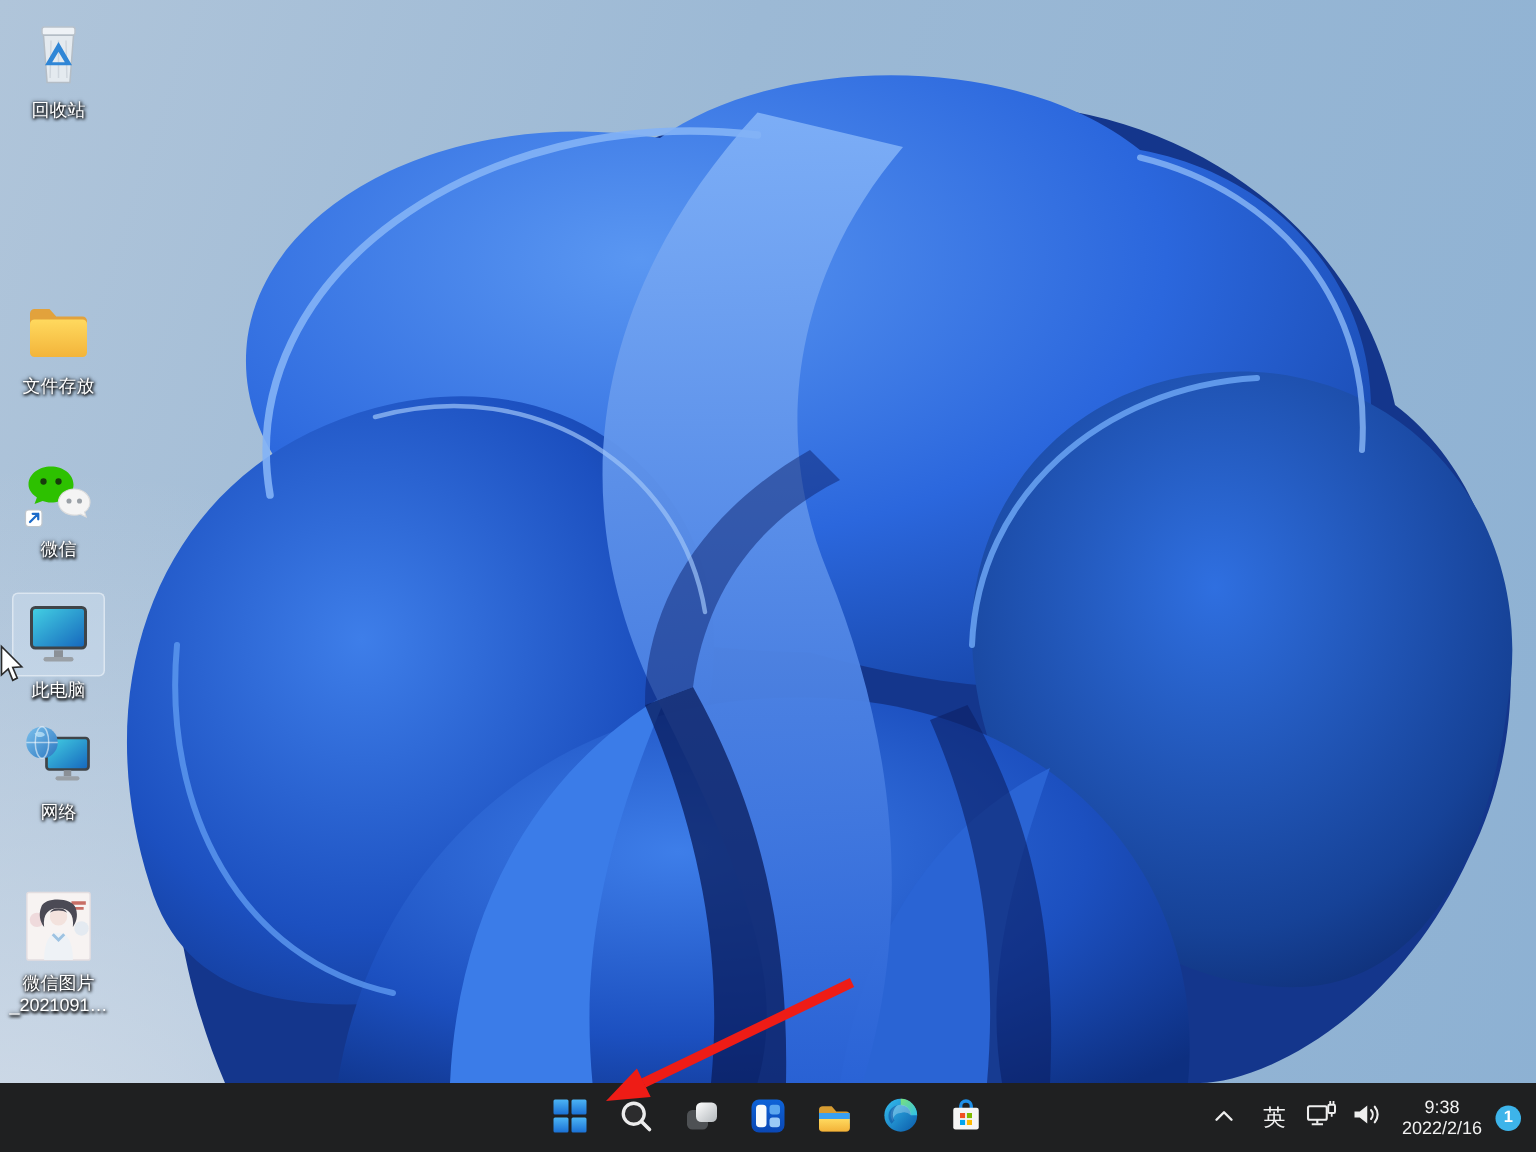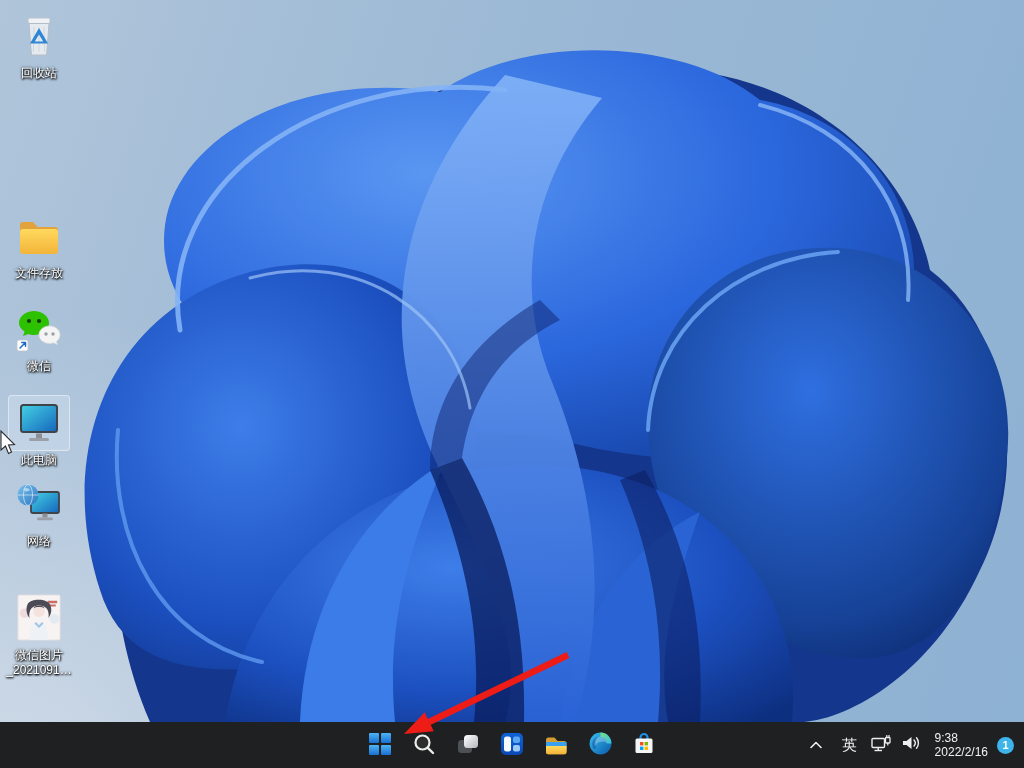--- a/index.html
+++ b/index.html
@@ -50,21 +50,21 @@
   }
   .tray{
     position:absolute;right:0;top:0;height:46px;display:flex;align-items:center;
     padding-right:10px;color:#f2f2f2;
   }
   .tray-item{display:flex;align-items:center;justify-content:center;height:40px;border-radius:5px;cursor:pointer;}
   .tray-chevron{width:26px;}
   .tray-lang{width:30px;font-size:15px;margin-left:6px;}
   .tray-net{width:30px;margin-left:2px;}
   .tray-vol{width:30px;margin-left:0px;}
-  .tray-clock{margin-left:8px;flex-direction:column;align-items:flex-start;font-size:12px;line-height:14px;}
+  .tray-clock{margin-left:8px;flex-direction:column;align-items:center;font-size:12px;line-height:14px;}
   .badge{
     width:17px;height:17px;border-radius:50%;margin-left:9px;
     background:var(--badge-bg,#3db4ea);color:#fff;font-size:11px;font-weight:bold;
     display:flex;align-items:center;justify-content:center;cursor:pointer;
   }
   
   .overlay{position:absolute;left:0;top:0;z-index:30;pointer-events:none;}
 </style>
 </head>
 <body>
@@ -156,21 +156,21 @@
         <path d="M19 15 L18.4 40 M24 15 V40 M29 15 L29.6 40" stroke="#cfd6dd" stroke-width="1"></path>
         <path d="M24 16 L33 31.5 H15 Z M24 22.5 L28.2 29.5 H19.8 Z" fill="#2f86d6" fill-rule="evenodd"></path>
       </svg>
     </div>
     <div class="icon-label">
         <span>回收站</span>
       </div>
   </div>
 
 
-  <div class="desk-icon" style="top:208px">
+  <div class="desk-icon" style="top:192px">
     <div class="icon-art">
       <svg width="48" height="48" viewBox="0 0 48 48">
         <path d="M5 13 a3 3 0 0 1 3 -3 h10 l4.5 5 H40 a3 3 0 0 1 3 3 v3 H5 Z" fill="#e2a23c"></path>
         <rect x="5" y="17" width="38" height="25" rx="3" fill="url(#gFolder)"></rect>
       </svg>
     </div>
     <div class="icon-label">
         <span>文件存放</span>
       </div>
   </div>

